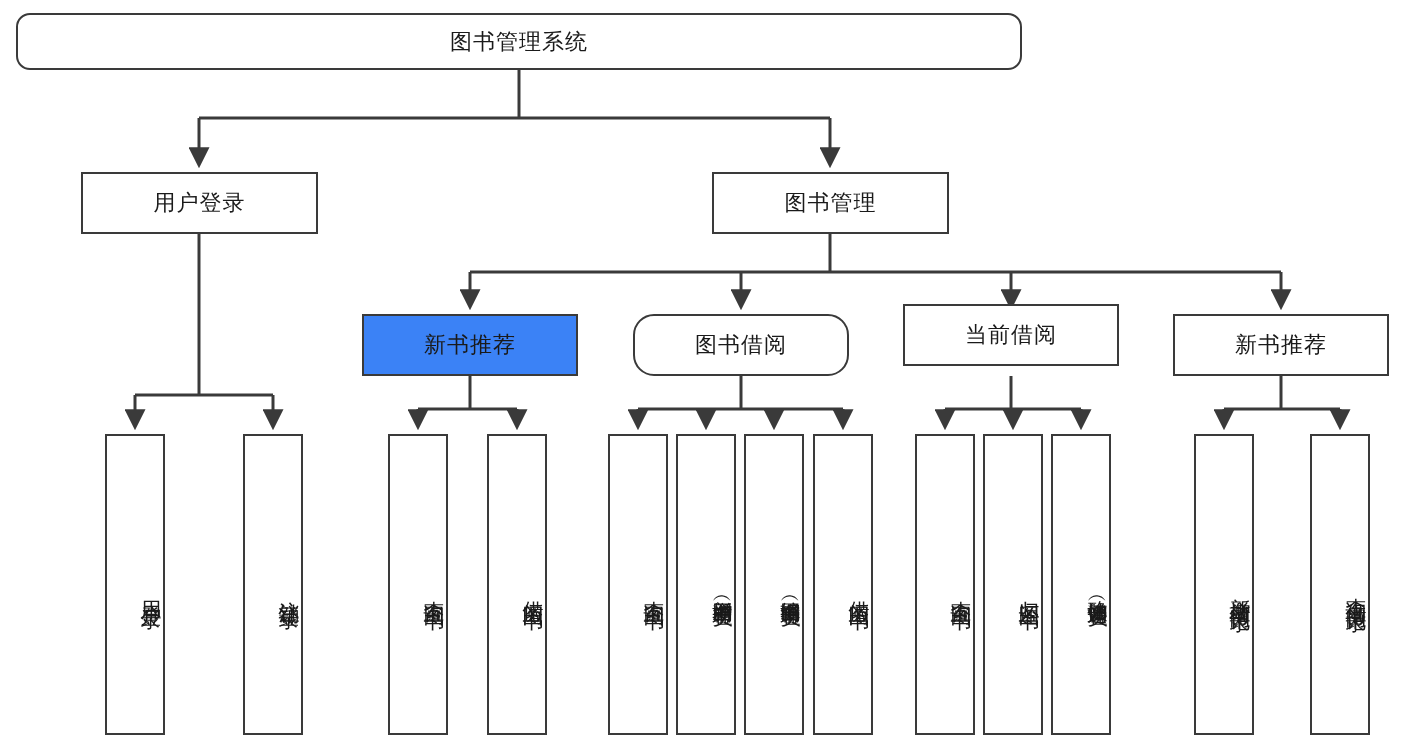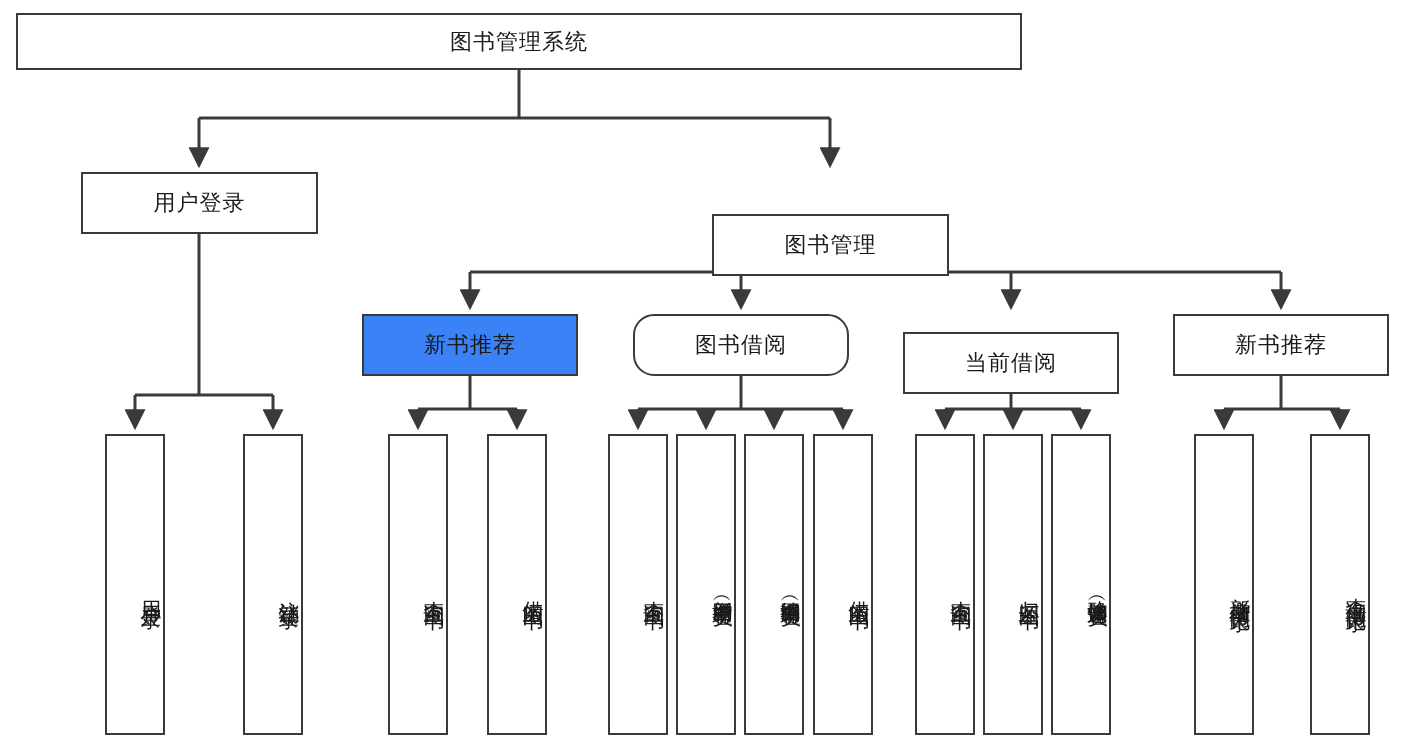--- a/index.html
+++ b/index.html
@@ -120,38 +120,38 @@
       <path d="M 1013 409 L 1013 426" marker-end="url(#arrow)"></path>
       <path d="M 1081 409 L 1081 426" marker-end="url(#arrow)"></path>
 
       <path d="M 1281 376 L 1281 409"></path>
       <path d="M 1224 409 L 1340 409"></path>
       <path d="M 1224 409 L 1224 426" marker-end="url(#arrow)"></path>
       <path d="M 1340 409 L 1340 426" marker-end="url(#arrow)"></path>
     </g>
   </svg>
 
-  <div class="node horizontal" style="left: 16px; top: 13px; width: 1006px; height: 57px; border-color: rgb(58, 58, 58); background: rgb(255, 255, 255); color: rgb(26, 26, 26);">
+  <div class="node horizontal" style="left: 16px; top: 13px; width: 1006px; height: 57px; border-color: rgb(58, 58, 58); background: rgb(255, 255, 255); color: rgb(26, 26, 26); border-radius: 14px;">
     <span class="node-label">图书管理系统</span>
   </div>
 
   <div class="node horizontal" style="left: 81px; top: 172px; width: 237px; height: 62px; border-color: rgb(58, 58, 58); background: rgb(255, 255, 255); color: rgb(26, 26, 26);">
     <span class="node-label">用户登录</span>
   </div>
-  <div class="node horizontal" style="left: 712px; top: 172px; width: 237px; height: 62px; border-color: rgb(58, 58, 58); background: rgb(255, 255, 255); color: rgb(26, 26, 26); margin-top: 42px;">
+  <div class="node horizontal" style="left: 712px; top: 172px; width: 237px; height: 62px; border-color: rgb(58, 58, 58); background: rgb(255, 255, 255); color: rgb(26, 26, 26);">
     <span class="node-label">图书管理</span>
   </div>
 
   <div class="node horizontal" style="left: 362px; top: 314px; width: 216px; height: 62px; border-color: rgb(58, 58, 58); background: #3b82f6; color: rgb(26, 26, 26);">
     <span class="node-label">新书推荐</span>
   </div>
   <div class="node horizontal" style="left: 633px; top: 314px; width: 216px; height: 62px; border-color: rgb(58, 58, 58); background: rgb(255, 255, 255); color: rgb(26, 26, 26); border-radius: 21px;">
     <span class="node-label">图书借阅</span>
   </div>
-  <div class="node horizontal" style="left: 903px; top: 332px; width: 216px; height: 62px; border-color: rgb(58, 58, 58); background: rgb(255, 255, 255); color: rgb(26, 26, 26);">
+  <div class="node horizontal" style="left: 903px; top: 304px; width: 216px; height: 62px; border-color: rgb(58, 58, 58); background: rgb(255, 255, 255); color: rgb(26, 26, 26);">
     <span class="node-label">当前借阅</span>
   </div>
   <div class="node horizontal" style="left: 1173px; top: 314px; width: 216px; height: 62px; border-color: rgb(58, 58, 58); background: rgb(255, 255, 255); color: rgb(26, 26, 26);">
     <span class="node-label">新书推荐</span>
   </div>
 
   <div class="node vertical" style="left: 105px; top: 434px; width: 60px; height: 301px; border-color: rgb(58, 58, 58); background: rgb(255, 255, 255); color: rgb(26, 26, 26);">
     <span class="node-label">用户登录</span>
   </div>
   <div class="node vertical" style="left: 243px; top: 434px; width: 60px; height: 301px; border-color: rgb(58, 58, 58); background: rgb(255, 255, 255); color: rgb(26, 26, 26);">

